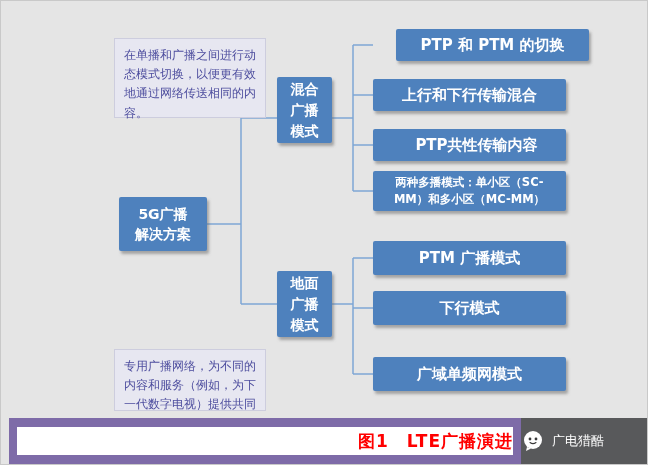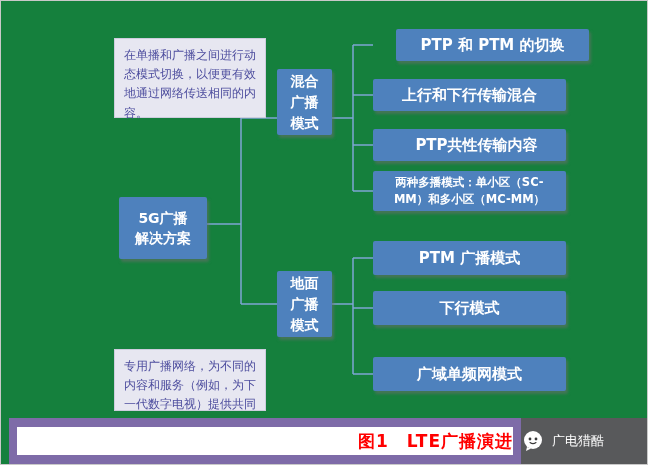--- a/index.html
+++ b/index.html
@@ -1,33 +1,33 @@
 <!DOCTYPE html>
 <html><head>
 <meta charset="utf-8">
 <title>LTE广播演进</title>
 <style>
   html,body { margin:0; padding:0; background:#fff; }
   body { font-family:"DejaVu Sans","Liberation Sans",sans-serif; }
   .stage {
-    position:relative; width:648px; height:465px; background:#15803d;
+    position:relative; width:648px; height:465px; background:#e5e5e5;
     border:1px solid #c9c9c9; box-sizing:border-box; overflow:hidden;
   }
   .connectors { position:absolute; left:0; top:0; width:648px; height:465px; }
 
   .node {
     position:absolute; background:#4E81BD; color:#fff; font-weight:bold;
     display:flex; align-items:center; justify-content:center; text-align:center;
     box-shadow:2px 3px 3px rgba(110,110,110,0.55); border-radius:2px;
     box-sizing:border-box;
   }
   .node .lbl { white-space:pre-line; }
-  .root-node { left:118px; top:196px; width:88px; height:62px; font-size:14px; line-height:1.45; }
+  .root-node { left:118px; top:196px; width:88px; height:54px; font-size:14px; line-height:1.45; }
   .branch-node { width:55px; font-size:14px; line-height:1.5; }
-  .branch-hybrid { left:276px; top:68px;  height:66px; }
+  .branch-hybrid { left:276px; top:76px;  height:66px; }
   .branch-terrestrial { left:276px; top:270px; height:66px; }
 
   .leaf { left:372px; width:193px; font-size:15px; padding:2px 6px; }
   .leaf-0 { top:28px;  height:32px;margin-left:23px; }
   .leaf-1 { top:78px;  height:32px; }
   .leaf-2 { top:128px; height:32px;padding-left:20px; }
   .leaf-3 { top:170px; height:40px; font-size:11.5px; line-height:1.45; }
   .leaf-4 { top:240px; height:34px; }
   .leaf-5 { top:290px; height:34px; }
   .leaf-6 { top:356px; height:34px; }

